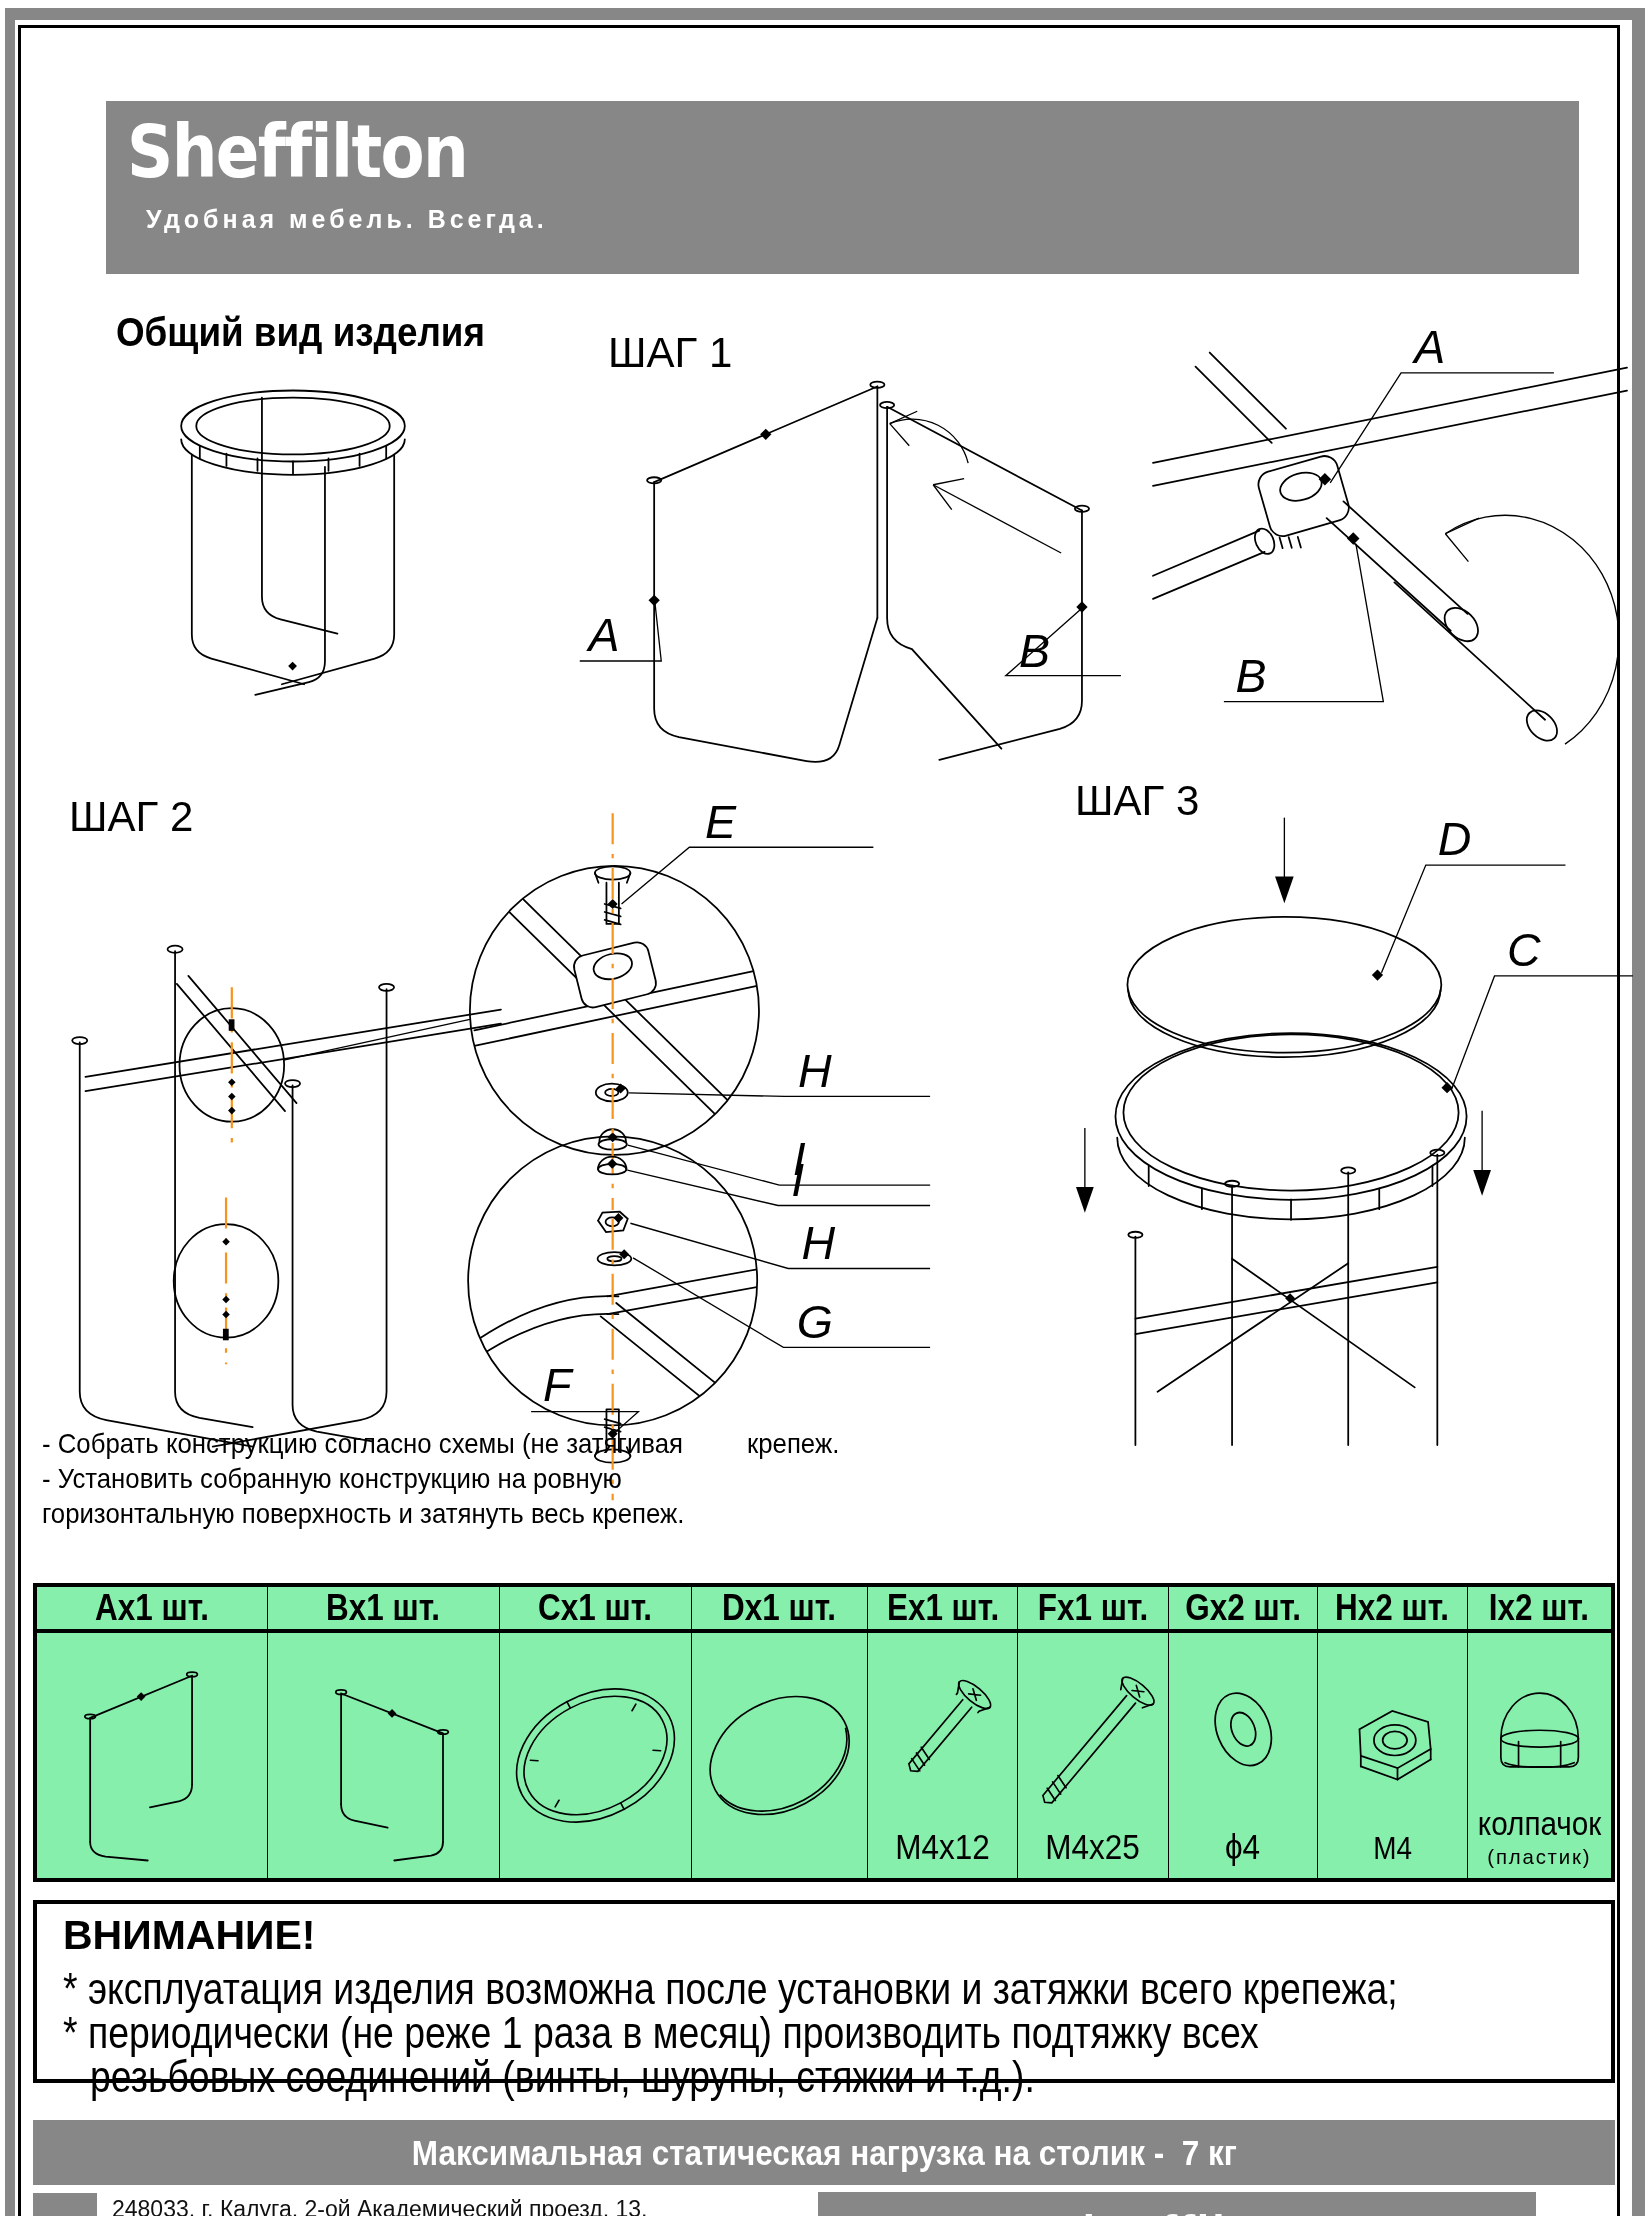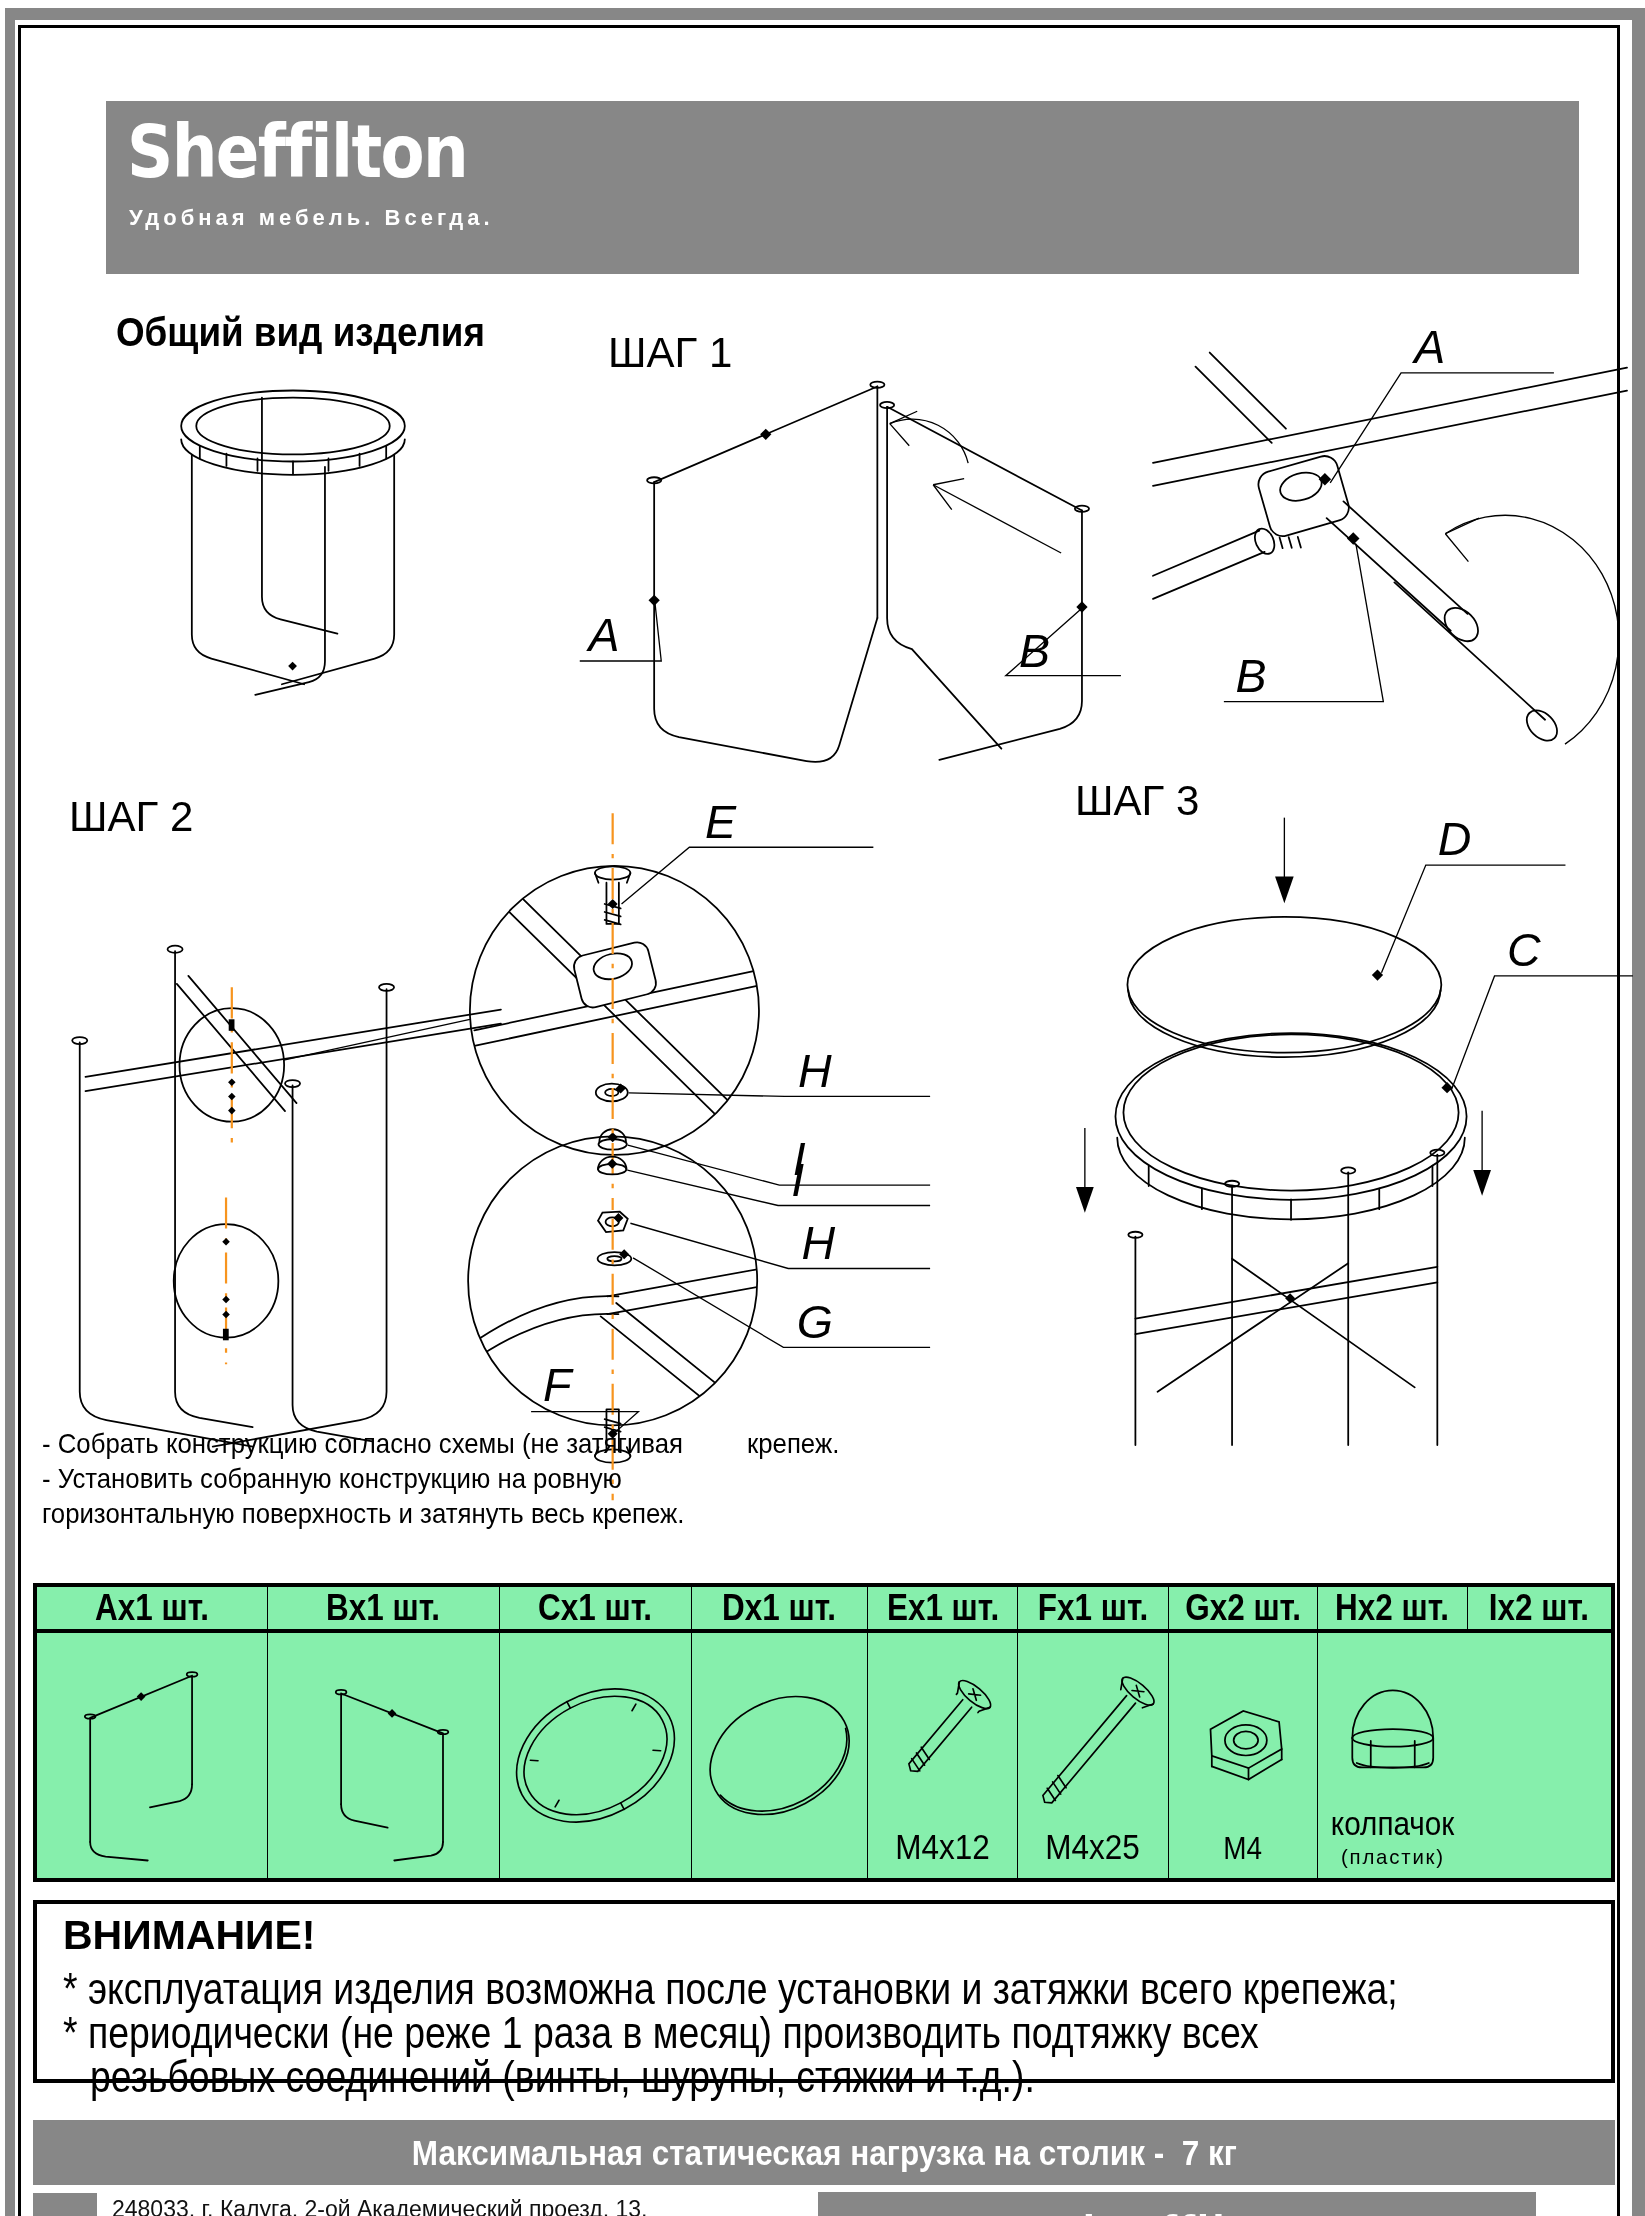--- a/index.html
+++ b/index.html
@@ -9,21 +9,21 @@
   .frame-stripe { position:absolute; background:var(--gray); }
   #content-border { position:absolute; left:17.7px; top:25px; width:1602px; height:2283px;
                     border:3.5px solid #000; }
 
   
   #hdr { position:absolute; left:106px; top:101px; width:1473px; height:173px;
          background:var(--gray); color:#fff; }
   #logo-text { position:absolute; left:21px; top:8px; font-size:73px; font-weight:bold;
                font-family:"DejaVu Sans",sans-serif; letter-spacing:-1.8px;
                transform:scaleX(.88); transform-origin:0 50%; white-space:nowrap; }
-  #logo-tagline { position:absolute; left:23px; top:104px; font-size:22px; font-weight:bold;
+  #logo-tagline { position:absolute; left:40px; top:104px; font-size:25px; font-weight:bold;
                   letter-spacing:4px; white-space:nowrap; }
   #titles { position:absolute; right:8.9px; top:9.8px; width:1073px; text-align:center; }
   .title-line { font-size:63px; font-weight:bold; line-height:79px; white-space:nowrap; }
   .title-line > span { display:inline-block; transform:scaleX(.8); transform-origin:50% 50%; }
 
   .sect-head { position:absolute; font-size:42px; color:#000; white-space:nowrap; }
   .sect-head.bold { font-weight:bold; font-size:40px; }
   .cond { display:inline-block; transform:scaleX(.92); transform-origin:0 50%; white-space:nowrap; }
 
   svg.diagram { position:absolute; overflow:visible; }
@@ -458,20 +458,29 @@
           <path d="M 132,40 L 146,64 M 228,40 L 214,64"></path>
           <path d="M 166,66 L 166,380 M 194,66 L 194,380 M 166,380 L 180,390 L 194,380"></path>
           <path d="M 163,320 L 197,330 M 163,340 L 197,350 M 163,360 L 197,370"></path>
           <path d="M 168,32 L 192,48 M 192,32 L 168,48"></path>
         </g>
       </svg>
       <div class="pt-cap"><span>M4x25</span></div>
     </div>
     <div class="pt-cell">
       <svg class="pt-img" viewBox="0 0 340 470">
+        <g class="ln" transform="rotate(-22 170 175)">
+          <ellipse cx="170" cy="175" rx="60" ry="86"></ellipse>
+          <ellipse cx="170" cy="175" rx="26" ry="40"></ellipse>
+        </g>
+      </svg>
+      <div class="pt-cap"><span>ϕ4</span></div>
+    </div>
+    <div class="pt-cell">
+      <svg class="pt-img" viewBox="0 0 340 470">
         <g class="ln">
           <path d="M 95,175 L 170,133 L 252,158 L 258,220 L 182,264 L 98,236 Z"></path>
           <path d="M 98,236 L 98,260 M 182,264 L 182,290 M 258,220 L 258,244"></path>
           <path d="M 98,260 L 182,290 L 258,244"></path>
           <ellipse cx="176" cy="200" rx="48" ry="35"></ellipse>
           <ellipse cx="176" cy="200" rx="28" ry="20"></ellipse>
         </g>
       </svg>
       <div class="pt-cap big"><span>M4</span></div>
     </div>

